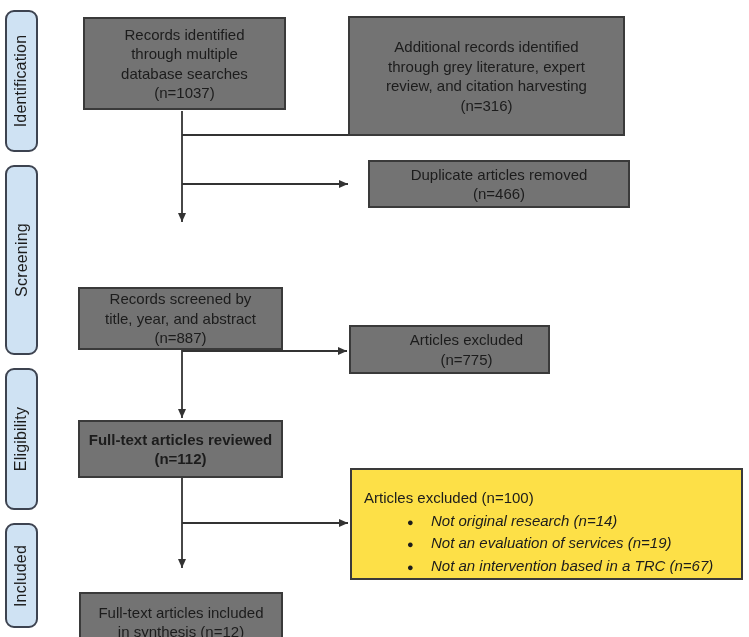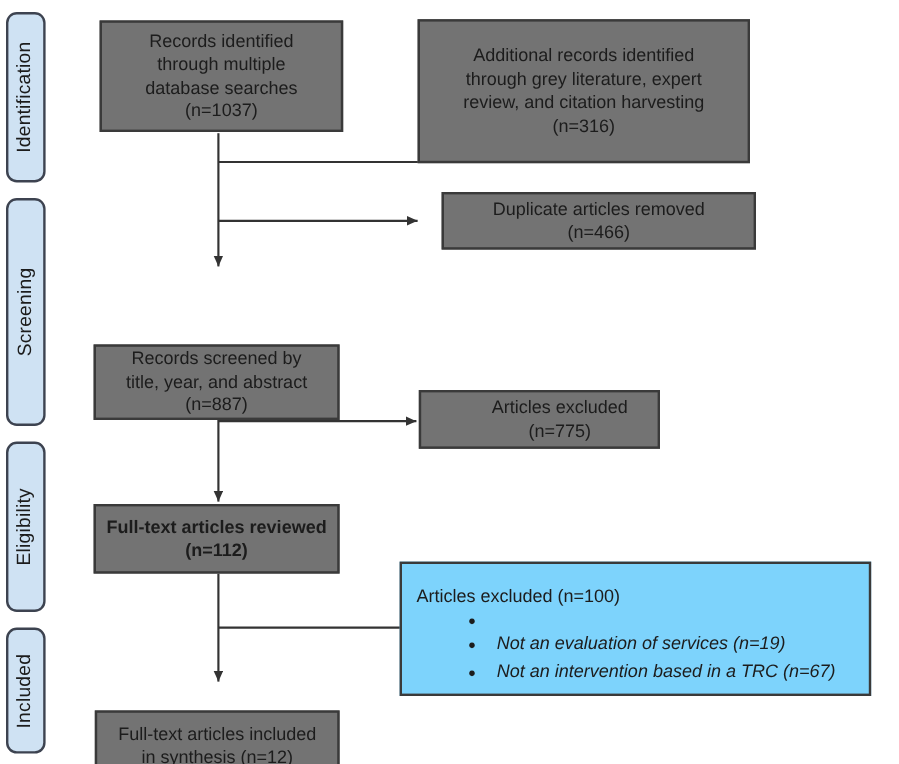--- a/index.html
+++ b/index.html
@@ -60,22 +60,22 @@
   .box-additional   { left: 348px; top: 16px;  width: 277px; height: 120px; }
   .box-duplicates   { left: 350px; top: 160px; width: 262px; height: 48px; margin-left: 18px; }
   .box-screened     { left: 78px;  top: 240px; width: 205px; height: 63px; margin-top: 47px; }
   .box-excluded775  { left: 349px; top: 325px; width: 201px; height: 49px; padding-left: 38px; }
   .box-reviewed     { left: 78px;  top: 420px; width: 205px; height: 58px; font-weight: bold; }
   .box-included     { left: 79px;  top: 592px; width: 204px; height: 60px; }
 
   
   .box-excluded100 {
     position: absolute;
-    left: 333px; top: 468px; width: 393px; height: 112px;
-    background: #7dd3fc;
+    left: 350px; top: 468px; width: 393px; height: 112px;
+    background: #fde047;
     border: 2px solid #3a3a3a;
     box-sizing: border-box;
     padding: 17px 8px 0 12px;
     font-size: 15px;
     line-height: 1.5;
     text-align: left;
   }
   .box-excluded100 .reasons {
     list-style: none;
     margin: 0;
@@ -178,20 +178,21 @@
   <div class="fbox box-reviewed">
     <span>Full-text articles reviewed
 (n=112)</span>
   </div>
 
   <div class="box-excluded100">
     <div>Articles excluded (n=100)</div>
     <ul class="reasons">
       <li>
         <span class="bullet">●</span>
+        <span class="reason-text">Not original research (n=14)</span>
       </li>
       <li>
         <span class="bullet">●</span>
         <span class="reason-text">Not an evaluation of services (n=19)</span>
       </li>
       <li>
         <span class="bullet">●</span>
         <span class="reason-text">Not an intervention based in a TRC (n=67)</span>
       </li>
     </ul>

